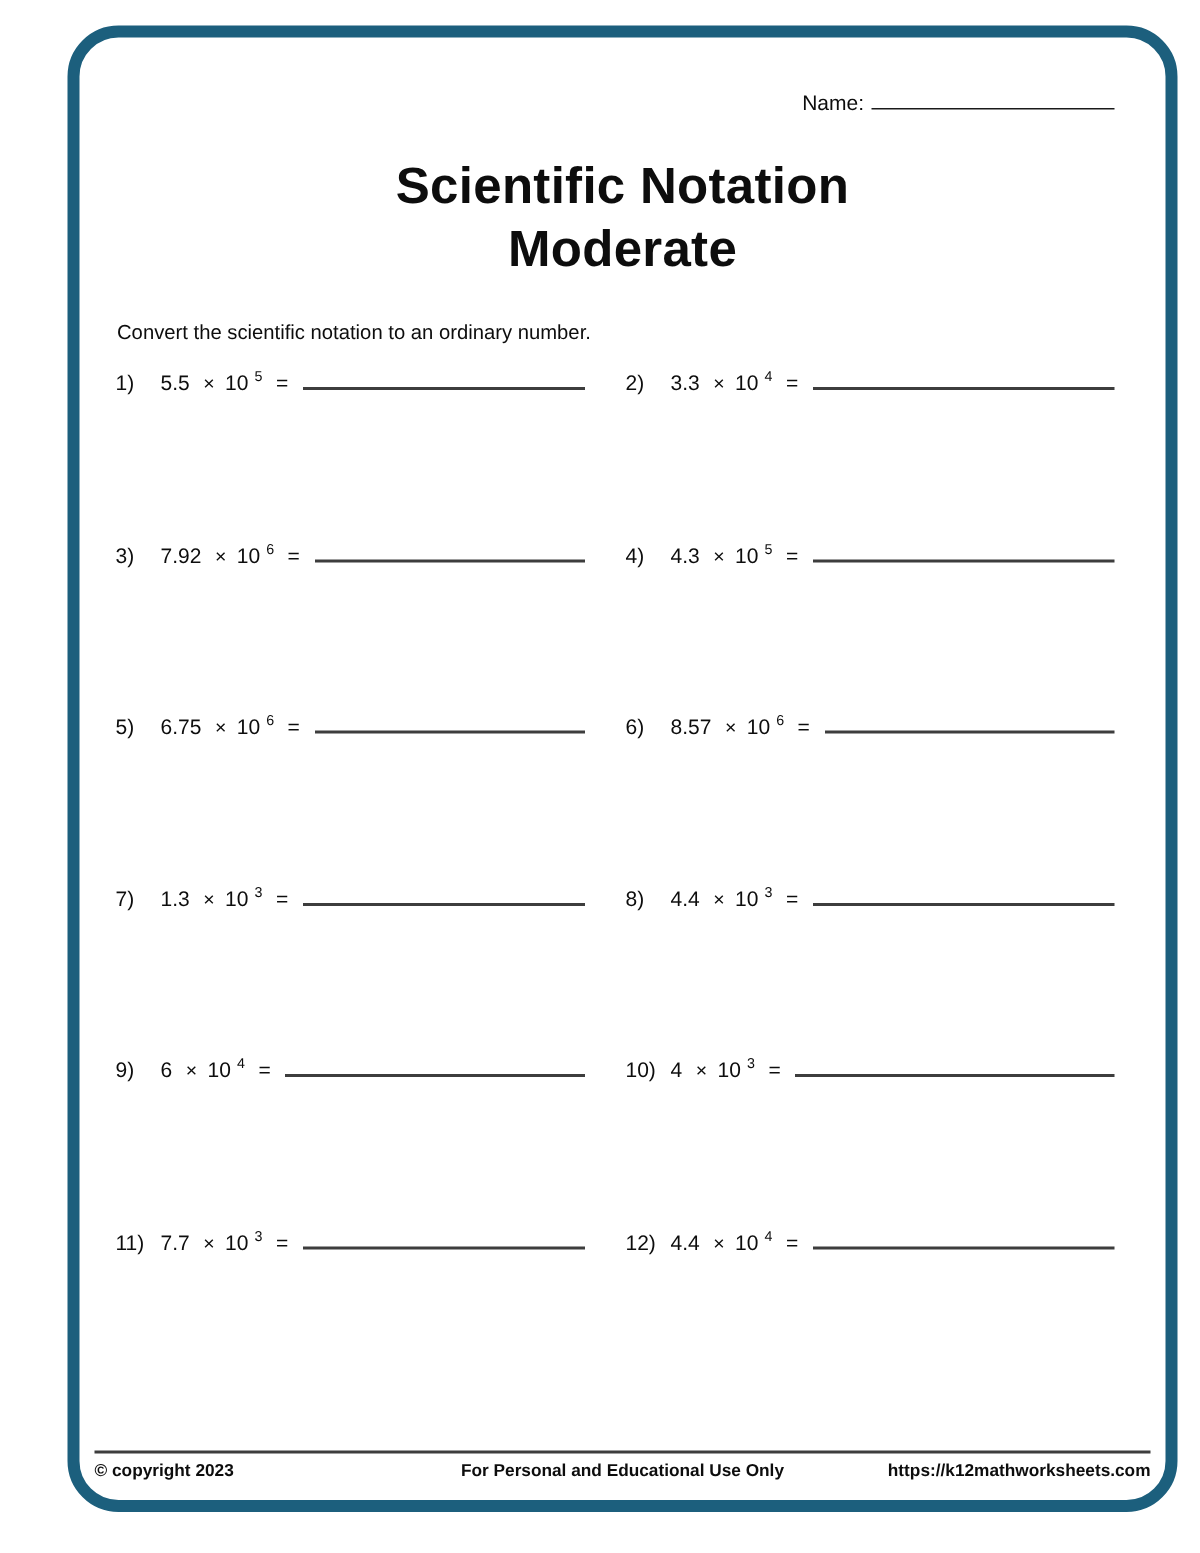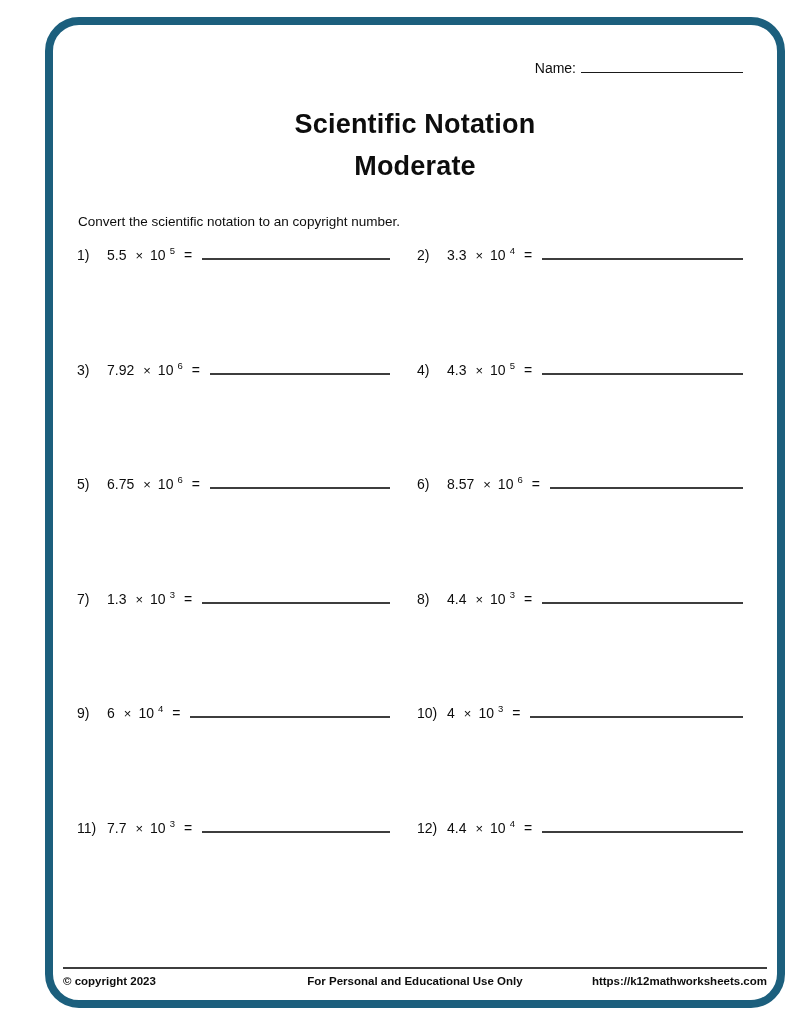--- a/index.html
+++ b/index.html
@@ -44,21 +44,21 @@
     margin-left: 5px;
     margin-bottom: -3px;
     border-bottom: 1.5px solid #1a1a1a;
   }
   .title {
     position: absolute;
     top: 78px;
     left: 0;
     width: 100%;
     text-align: center;
-    font-size: 27px;
+    font-size: 34px;
     font-weight: 700;
     line-height: 42px;
     letter-spacing: 0.2px;
   }
   .instruction {
     position: absolute;
     top: 189px;
     left: 25px;
     font-size: 13.5px;
   }
@@ -125,21 +125,21 @@
     <div class="name-row">
       <span class="name-label">Name:</span>
       <span class="name-line"></span>
     </div>
 
     <div class="title">
       <div>Scientific Notation</div>
       <div>Moderate</div>
     </div>
 
-    <div class="instruction">Convert the scientific notation to an copyright number.</div>
+    <div class="instruction">Convert the scientific notation to an ordinary number.</div>
 
     <div class="problems">
 
       <div class="problem">
         <span class="pnum">1)</span>
         <span class="coef">5.5</span>
         <span class="times">×</span>
         <span class="base">10</span>
         <sup class="exp">5</sup>
         <span class="eq">=</span>

